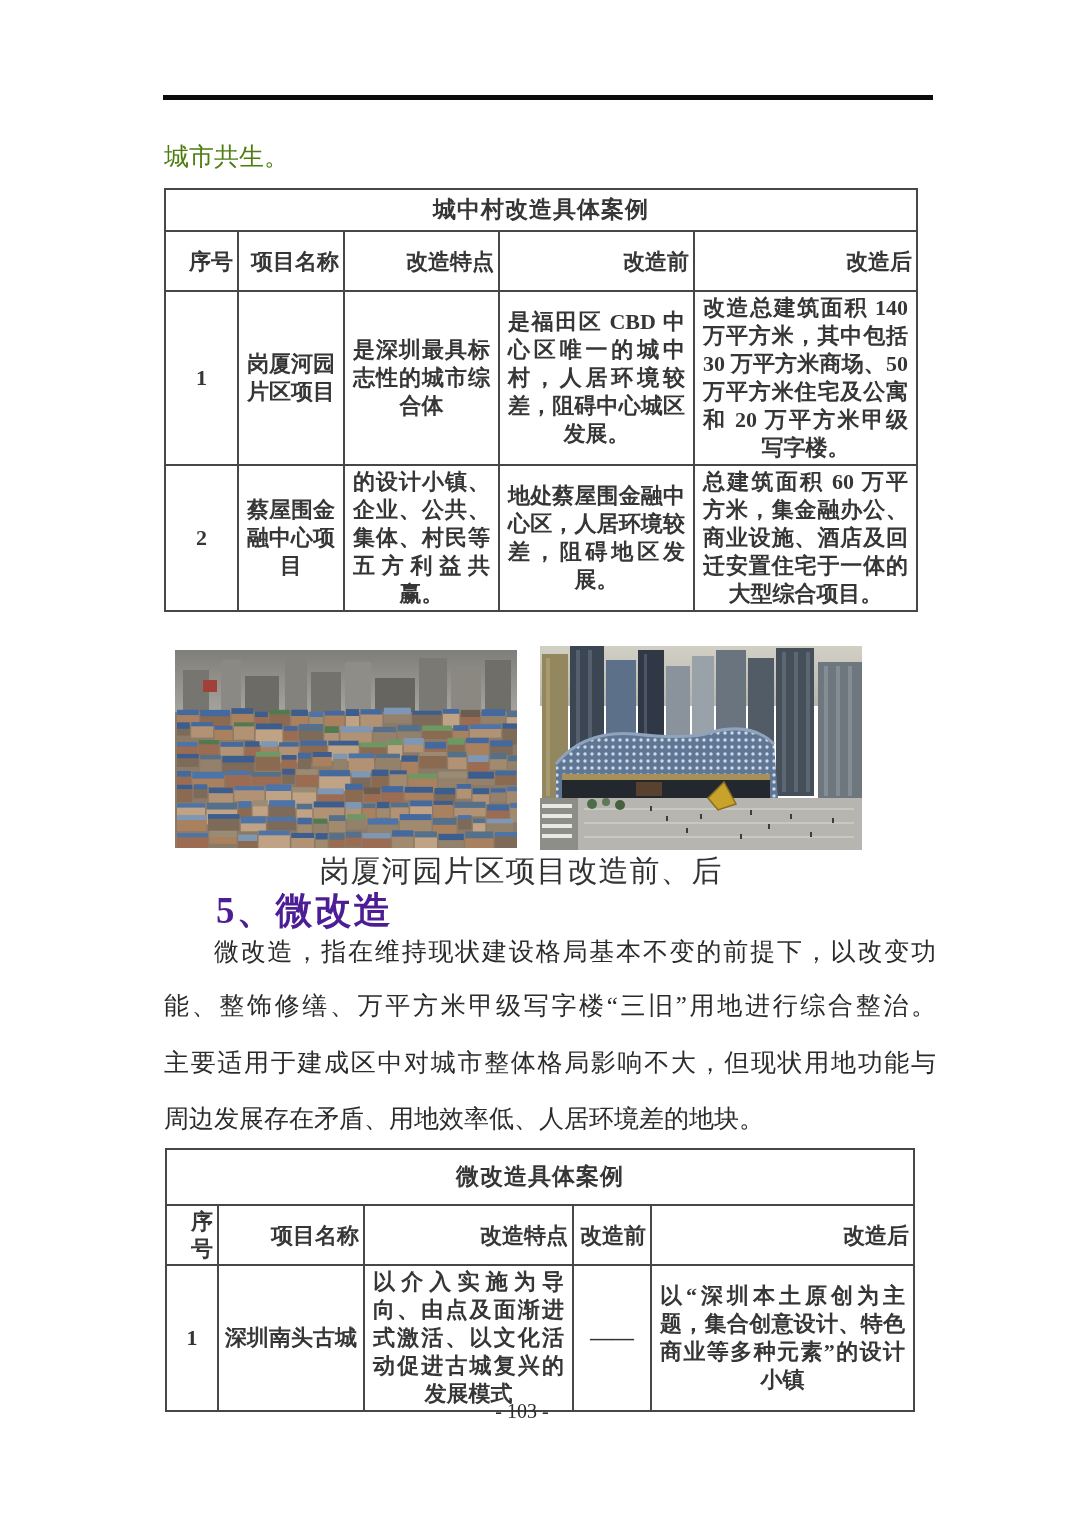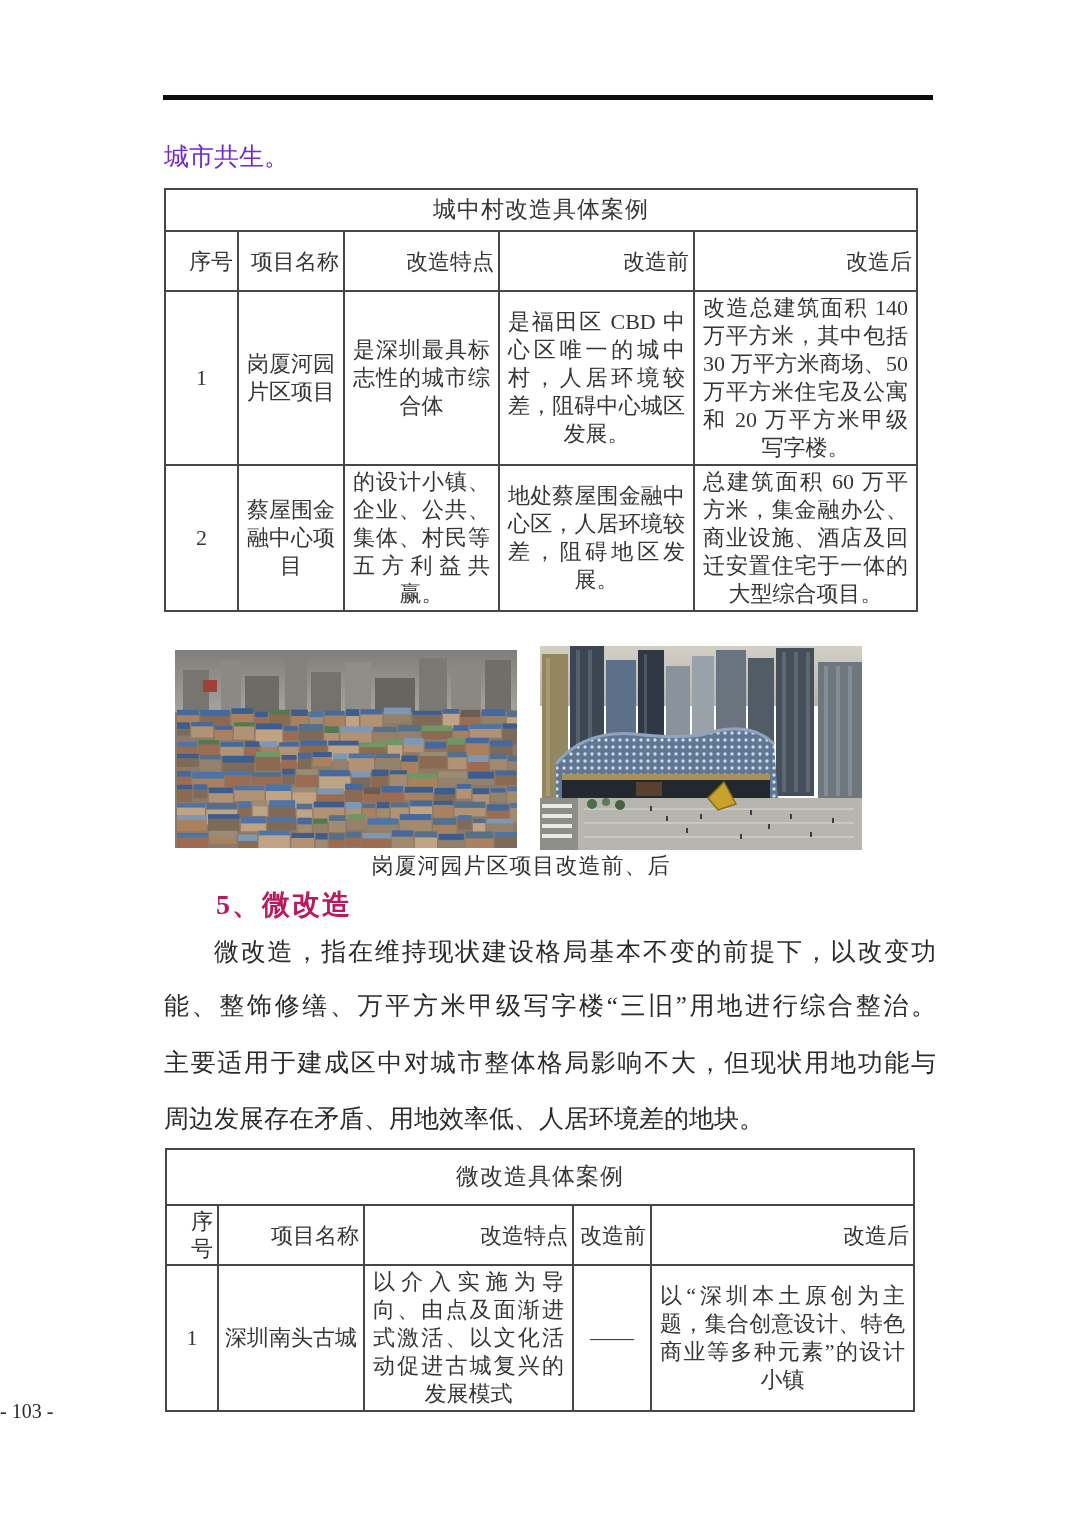--- a/index.html
+++ b/index.html
@@ -10,24 +10,24 @@
     font-family:"Liberation Serif","DejaVu Serif",serif;
     color:#2e2e2e;
     overflow:hidden;
   }
   .abs { position:absolute; }
 
   
   .top-rule { left:163px; top:95px; width:770px; height:5px; background:#0c0c0c; }
 
   
-  .lead { left:164px; top:140px; width:600px; font-size:25px; line-height:34px; color:#6d28d9; }
+  .lead { left:164px; top:140px; width:600px; font-size:25px; line-height:34px; color:#4d7c0f; }
 
   
-  table { border-collapse:collapse; table-layout:fixed; }
+  table { border-collapse:collapse; table-layout:fixed;font-weight:bold; }
   td {
     border:2px solid #474747;
     vertical-align:middle;
     font-size:22px;
     line-height:28px;
     color:#363636;
     padding:2px 8px;
   }
   .t-title td { text-align:center; font-size:23px; letter-spacing:1px; }
   .t-head td  { text-align:right; font-size:22px; line-height:27px; padding:2px 4px; }
@@ -37,35 +37,35 @@
   #table1 { left:164px; top:188px; width:752px; }
   #table2 { left:165px; top:1148px; width:748px; }
 
   
   .photo { overflow:hidden; }
   .photo svg { display:block; }
   #photo-before { left:175px; top:650px; width:342px; height:198px; }
   #photo-after  { left:540px; top:646px; width:322px; height:204px; }
   .fig-caption {
     left:175px; top:851px; width:692px;
-    text-align:center; font-size:22px; color:#333333; letter-spacing:1px;
+    text-align:center; font-size:30px; color:#333333; letter-spacing:1px;
   }
 
   
-  .sec-heading { left:216px; top:886px; font-size:28px; font-weight:bold; color:#be185d; letter-spacing:2px; }
+  .sec-heading { left:216px; top:886px; font-size:37px; font-weight:bold; color:#4c1d95; letter-spacing:2px; }
   .pline {
     left:164px; width:772px; height:56px;
     font-size:25px; line-height:56px; color:#2b2b2b;
     text-align:justify; text-align-last:justify;
   }
   .pline.indent { text-indent:50px; }
   .pline.last { text-align:center; text-align-last:left; }
 
   
-  .page-num { left:0; top:1400px; width:1044px; text-align:left; font-size:20px; color:#2b2b2b; }
+  .page-num { left:0; top:1400px; width:1044px; text-align:center; font-size:20px; color:#2b2b2b; }
 </style>
 </head>
 <body>
 
 <div class="abs top-rule"></div>
 
 <div class="abs lead">城市共生。</div>
 
 <table id="table1" class="abs">
   <colgroup>

